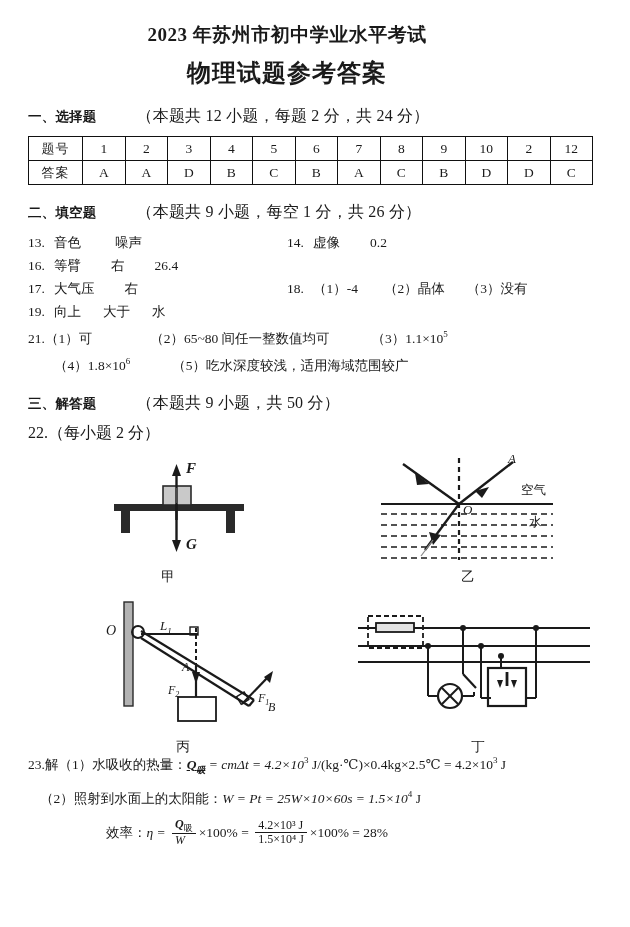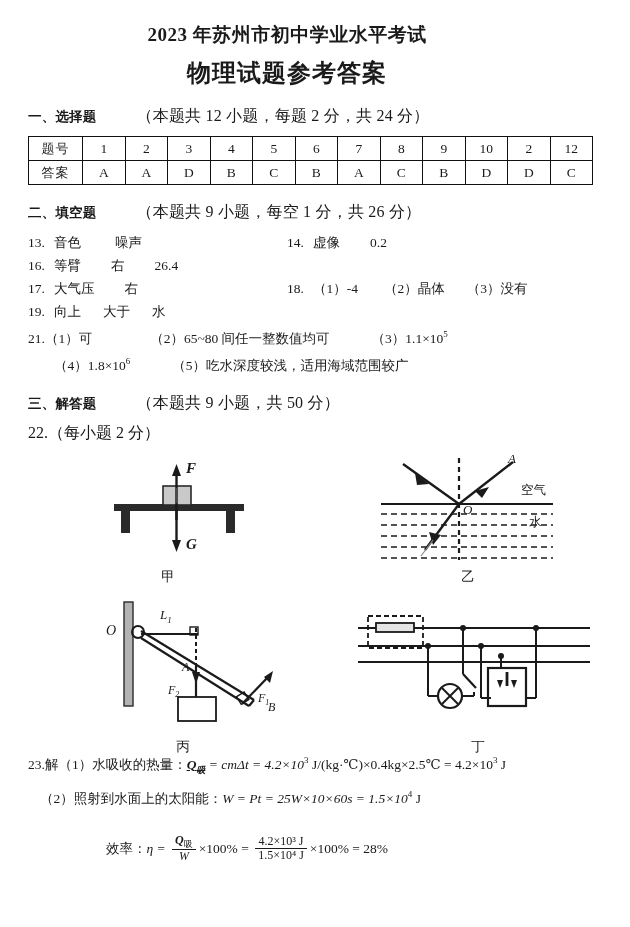--- a/index.html
+++ b/index.html
@@ -106,24 +106,24 @@
   
   .q23 { font-size: 13.5px; line-height: 25px; margin-top: 2px; }
   .q23 .ind1 { margin-left: 12px; }
   .q23 .ind2 { margin-left: 78px; }
   .it { font-style: italic; font-family: "Liberation Serif","DejaVu Serif",serif; }
   .bit { font-style: italic; font-weight: bold; }
   .uline { text-decoration: underline; }
   .frac {
     display: inline-block;
     vertical-align: middle;
-    text-align: center;
+    text-align: left;
     line-height: 1.12;
     font-size: 12px;
-    margin: 16px 3px;
+    margin: 0 3px;
     position: relative;
     top: -1px;
   }
   .frac .nu { display:block; border-bottom: 1px solid #1a1a1a; padding: 0 3px; }
   .frac .de { display:block; padding: 0 3px; }
   .sub { font-size: 9px; vertical-align: sub; }
 </style>
 </head>
 <body>
 
@@ -316,21 +316,21 @@
         <polygon points="110,86 106,74 114,74" fill="#1a1a1a"></polygon>
 
         <rect x="92" y="99" width="38" height="24" fill="none" stroke="#1a1a1a" stroke-width="1.8"></rect>
 
         <line x1="156" y1="106" x2="183" y2="78" stroke="#1a1a1a" stroke-width="2.2"></line>
         <polygon points="187,73 178,79 184,85" fill="#1a1a1a"></polygon>
 
         <rect x="152" y="96" width="9" height="9" fill="none" stroke="#1a1a1a" stroke-width="1.4" transform="rotate(-32 156 100)"></rect>
       </svg>
       <div style="position:absolute; left:20px; top:25px; font-style:italic; font-size:14px;">O</div>
-      <div style="position:absolute; left:74px; top:9px; font-style:italic; font-size:13px;"><span>L</span><sub style="font-size:9px;">1</sub></div>
+      <div style="position:absolute; left:74px; top:20px; font-style:italic; font-size:13px;"><span>L</span><sub style="font-size:9px;">1</sub></div>
       <div style="position:absolute; left:96px; top:62px; font-style:italic; font-size:12px;">A</div>
       <div style="position:absolute; left:82px; top:85px; font-style:italic; font-size:12px;"><span>F</span><sub style="font-size:8px;">2</sub></div>
       <div style="position:absolute; left:172px; top:58px; font-style:italic; font-size:12px;margin-top:35px;"><span>F</span><sub style="font-size:8px;">1</sub></div>
       <div style="position:absolute; left:182px; top:102px; font-style:italic; font-size:12px;">B</div>
     </div>
     <div class="fig-cap" style="left:135px; top:292px; width:40px;">丙</div>
 
     <div class="fig" style="left:322px; top:160px;">
       <svg width="250" height="118" viewBox="0 0 250 118">
 

